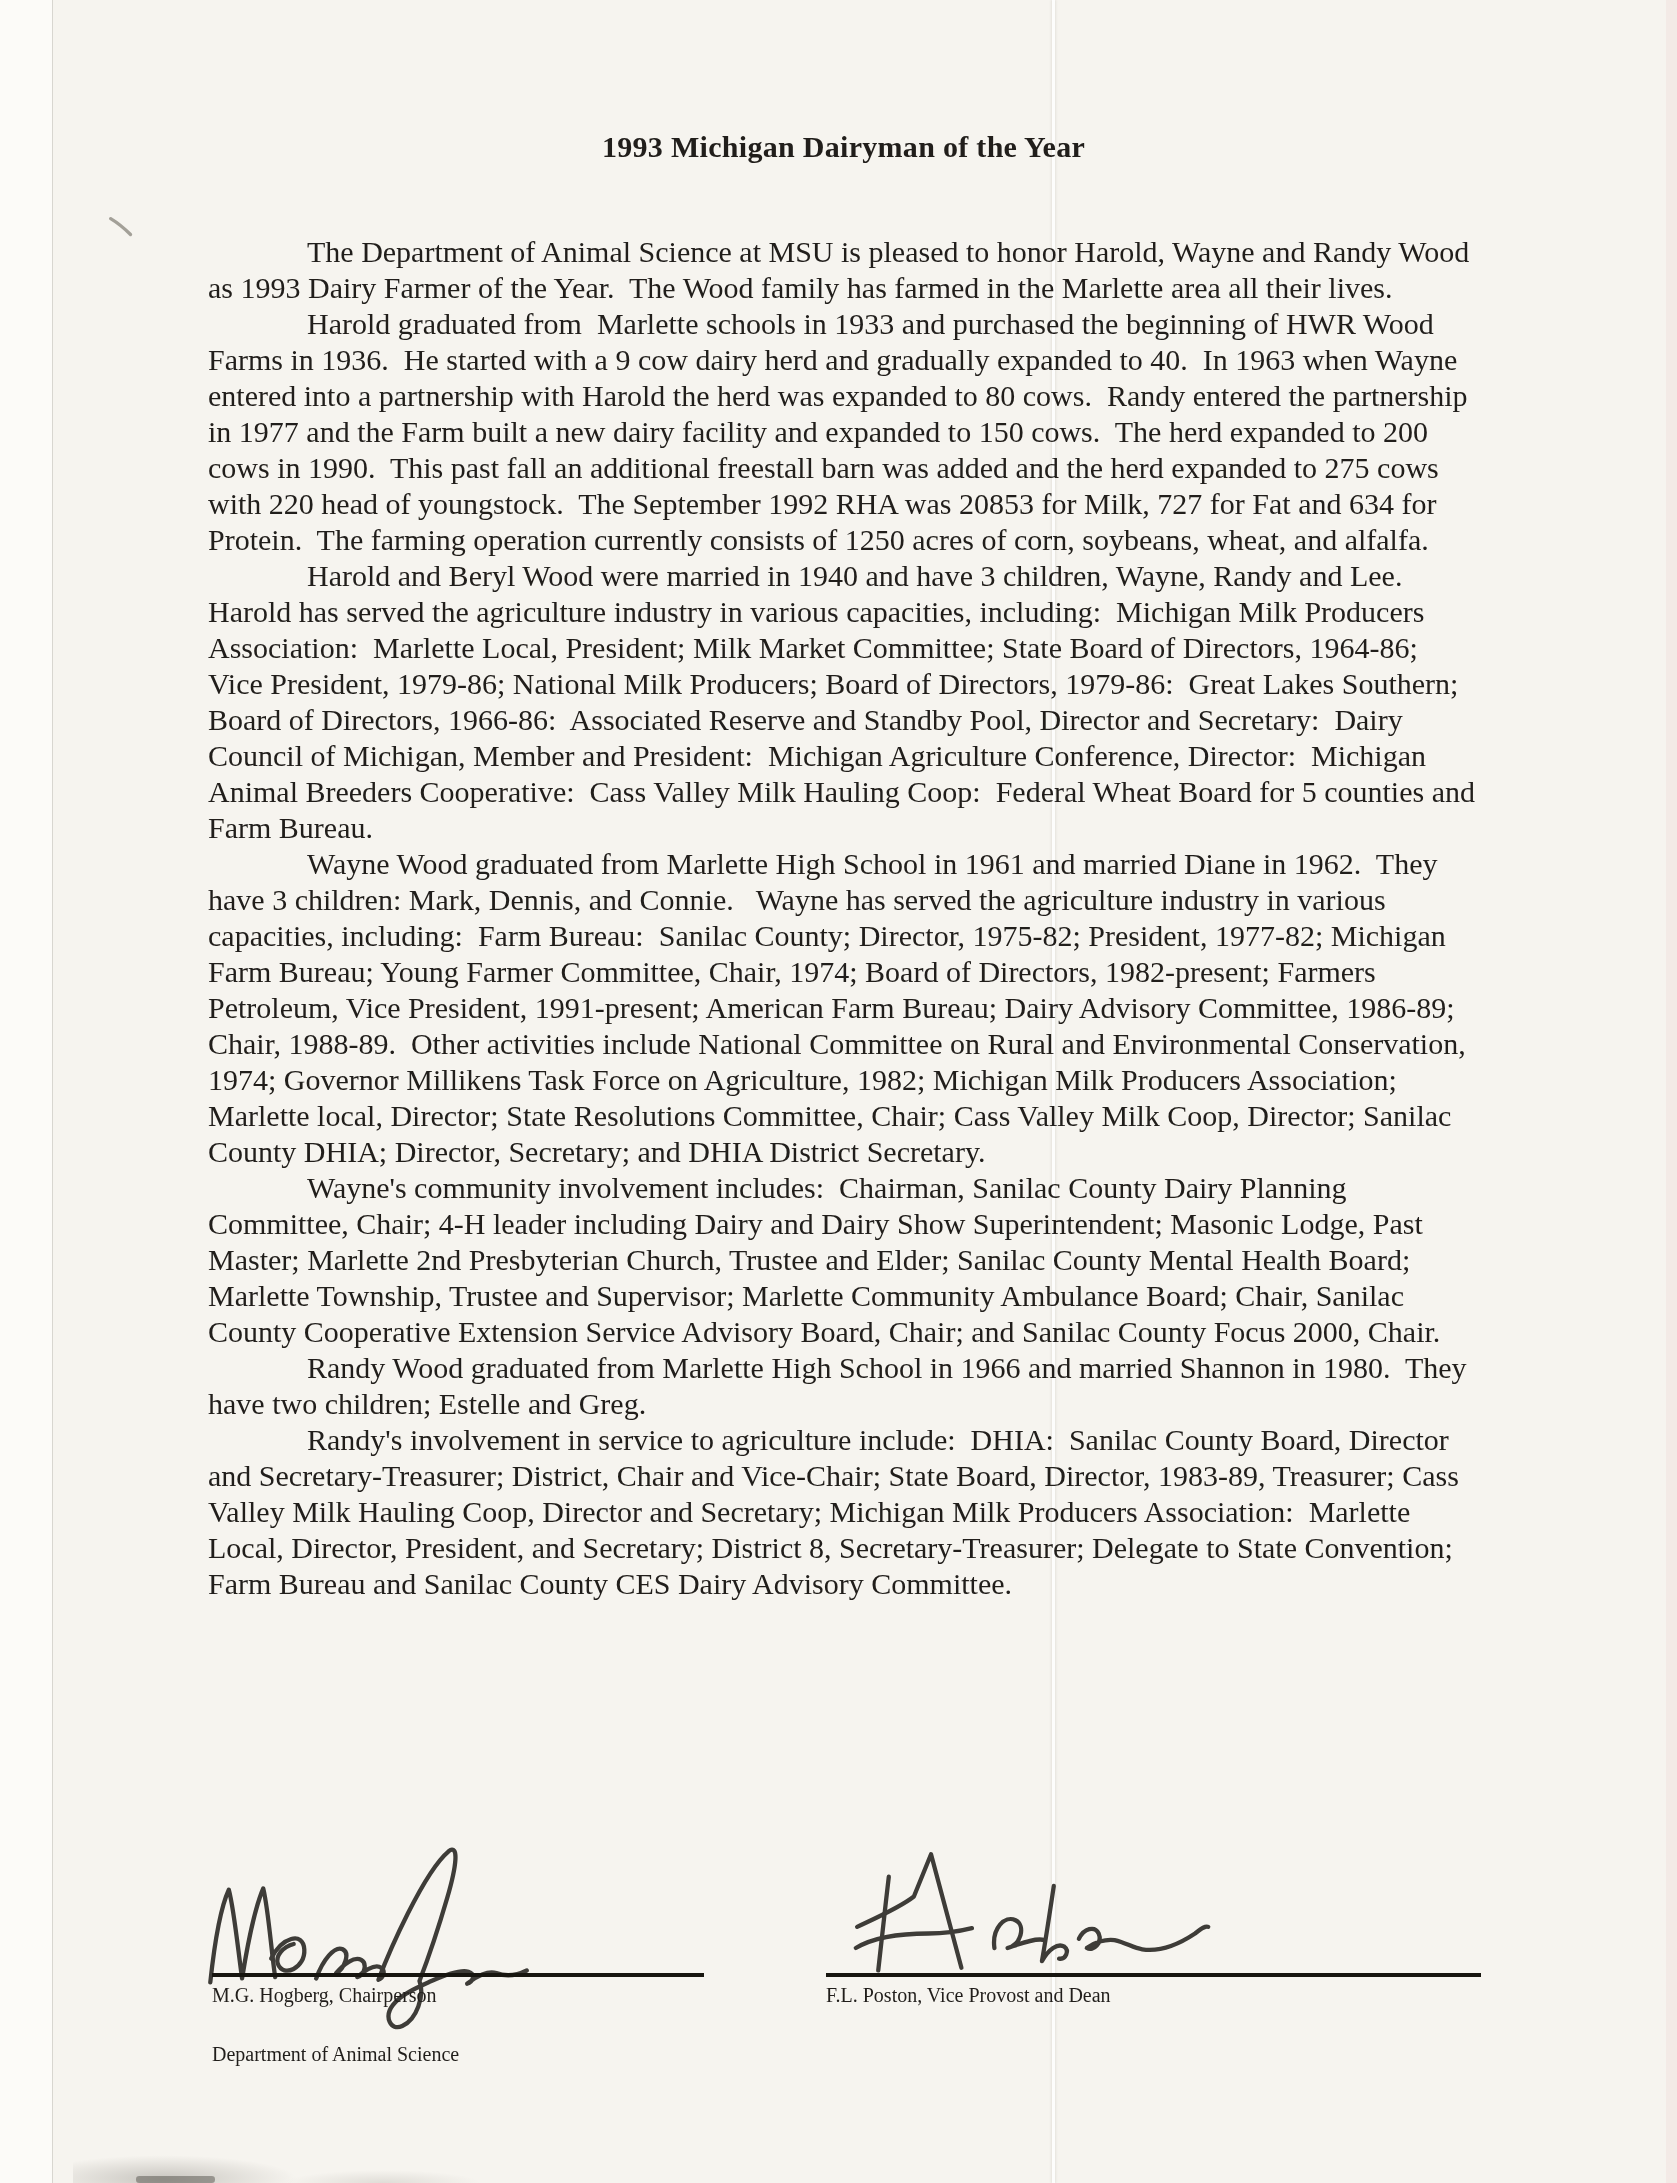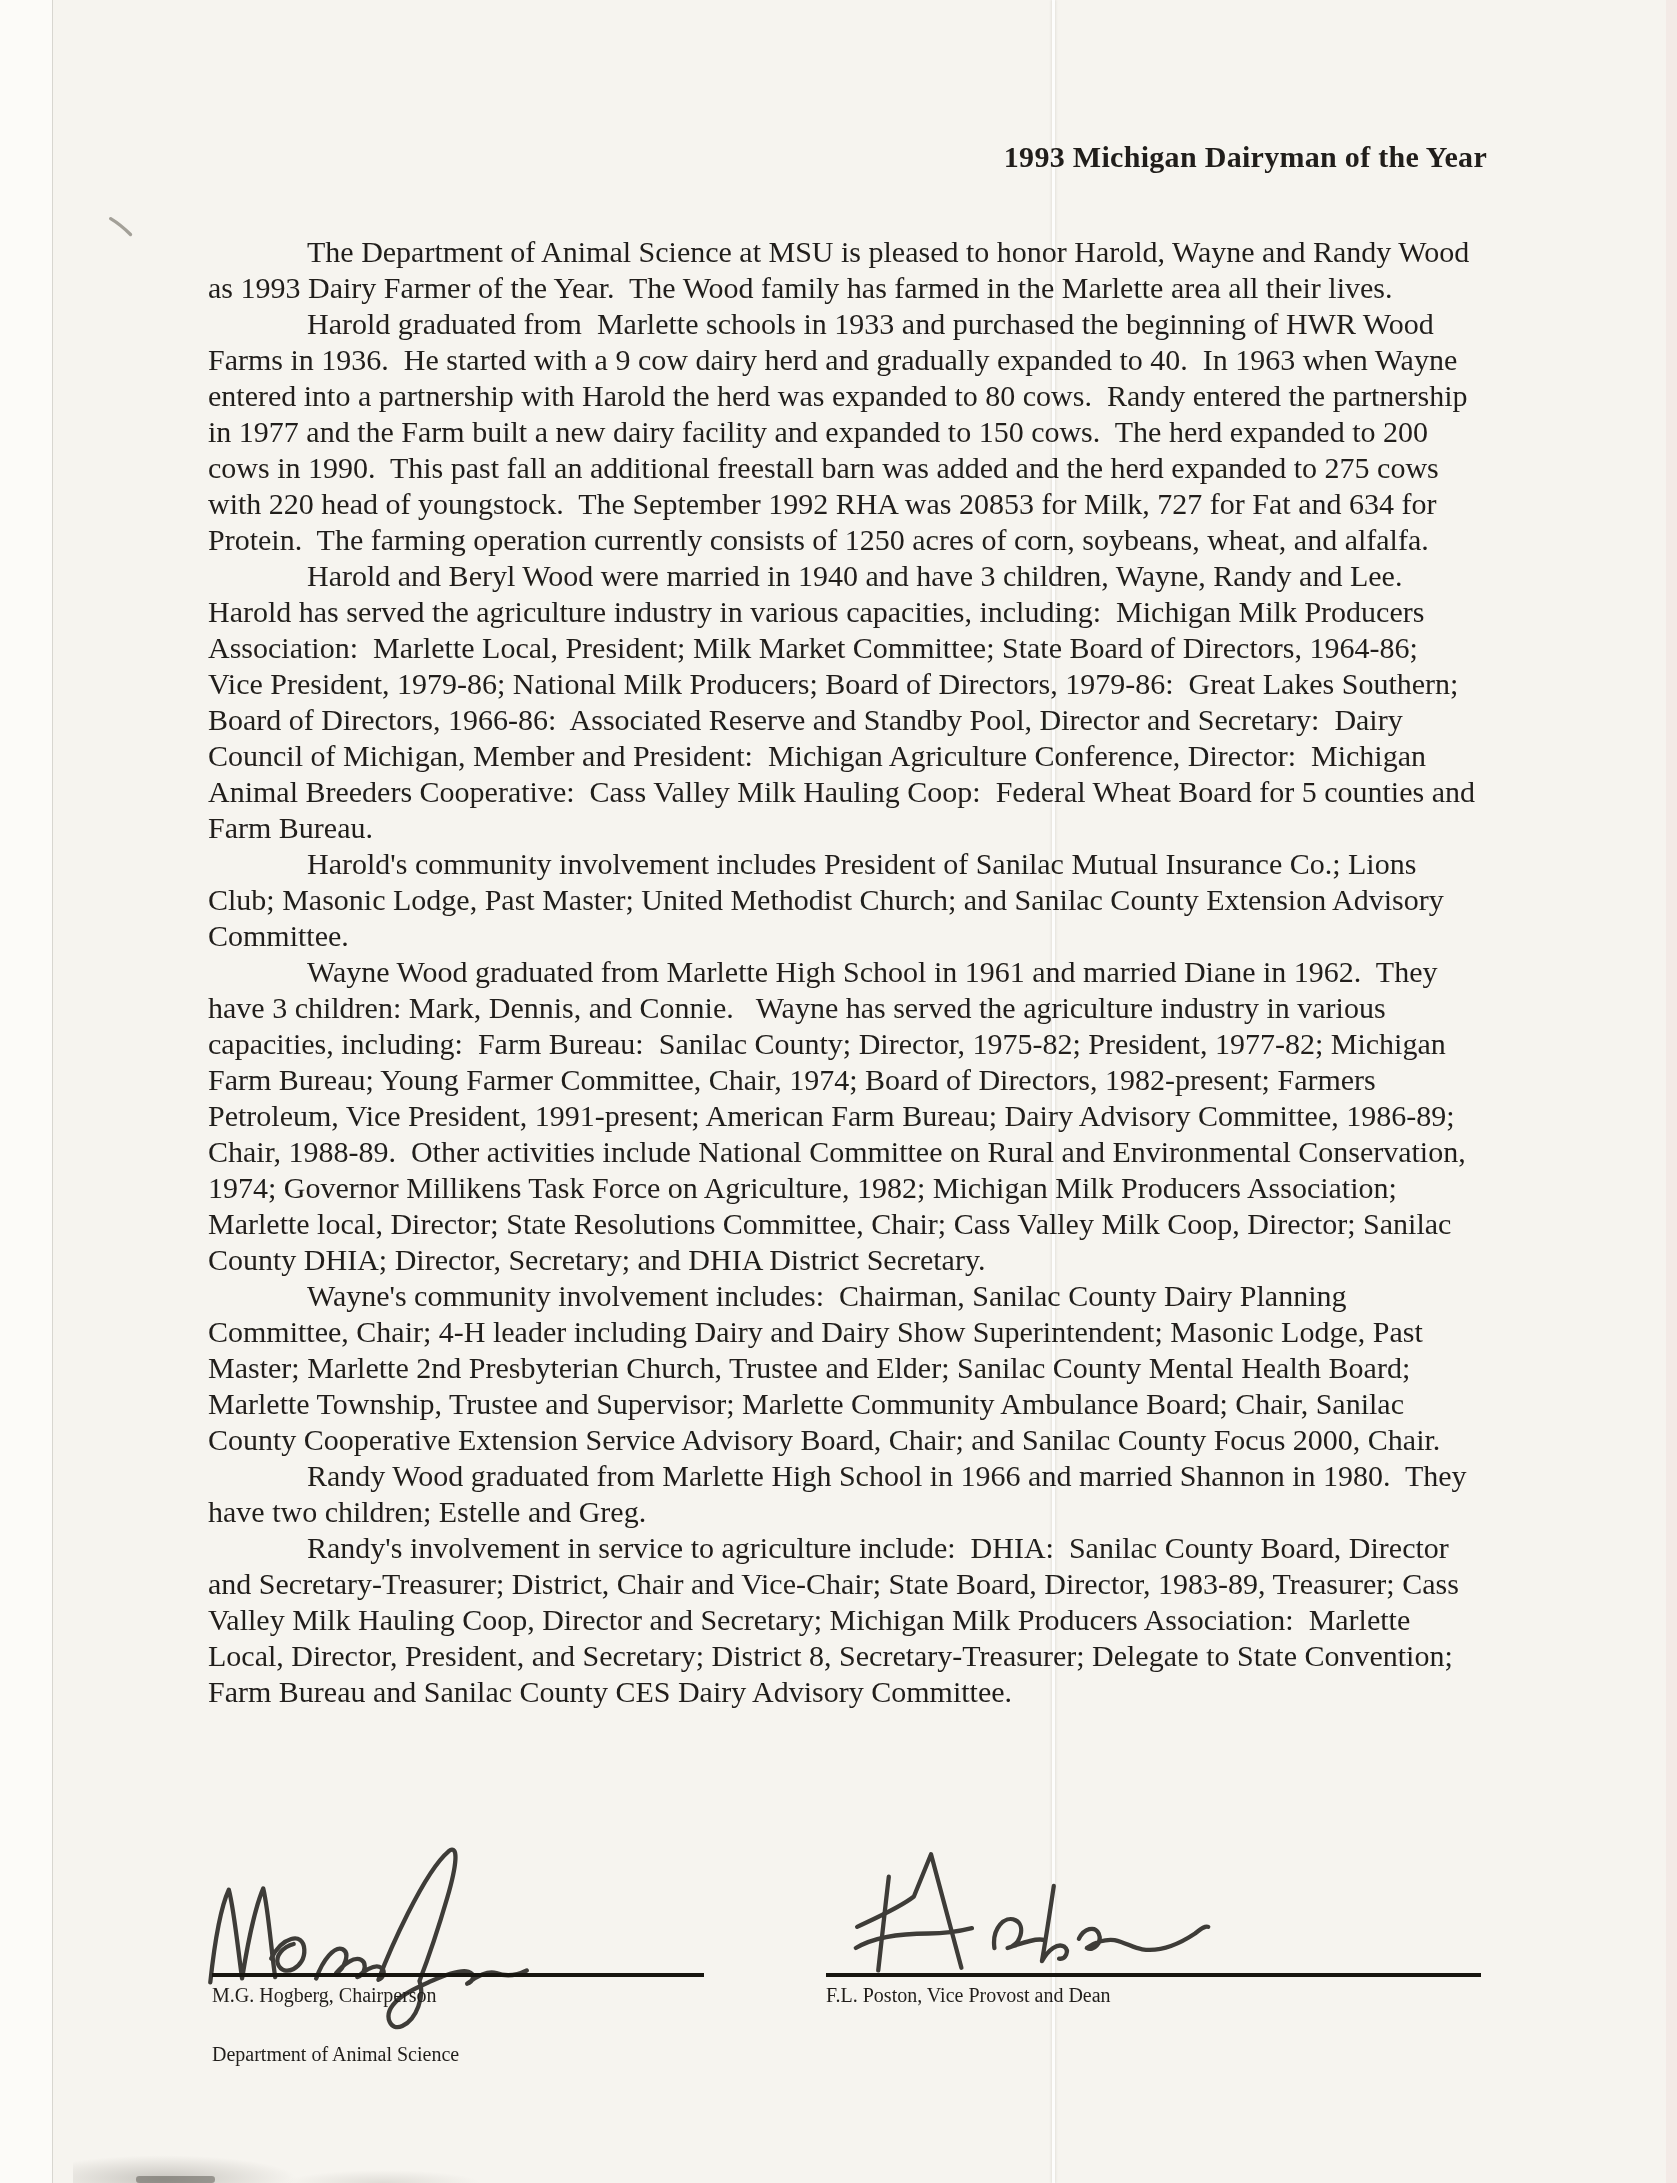--- a/index.html
+++ b/index.html
@@ -18,22 +18,22 @@
     background:rgba(236,213,208,0.30); }
   .scratch { position:absolute; left:108px; top:216px; }
   .smudge-a { position:absolute; left:73px; top:2155px; width:225px; height:28px;
     background:radial-gradient(ellipse at 40% 85%, rgba(95,90,82,0.30), rgba(95,90,82,0) 70%); }
   .smudge-b { position:absolute; left:284px; top:2170px; width:198px; height:13.2px;
     background:radial-gradient(ellipse at 50% 100%, rgba(120,115,105,0.18), rgba(120,115,105,0) 70%); }
   .chip { position:absolute; left:136px; top:2176px; width:79px; height:7.3px;
     background:rgba(72,68,61,0.45); border-radius:3.3px; }
 
   
-  .title { position:absolute; left:208px; top:128px; width:1267px; margin:12px;
-    text-align:right; font-size:30px; font-weight:bold; letter-spacing:0.3px; }
+  .title { position:absolute; left:208px; top:128px; width:1267px; margin:2px;
+    text-align:center; font-size:30px; font-weight:bold; letter-spacing:0.3px; }
   .body-text { position:absolute; left:208px; top:202px; width:1267px;
     font-size:30px; line-height:36px;margin-top:32px; }
   .body-text p { margin:0; text-indent:99px; white-space:pre-wrap; }
 
   
   .sig { position:absolute; top:1846px; height:225px; }
   .sig.left  { left:208px;  width:503px; }
   .sig.right { left:826px; width:662px; }
   .sig-line { position:absolute; top:127px; height:4px; background:#17150f; }
   .sig.left  .sig-line { left:4px; width:492px; }
@@ -61,21 +61,20 @@
   <div class="smudge-a"></div>
   <div class="smudge-b"></div>
   <div class="chip"></div>
 
   <h1 class="title">1993 Michigan Dairyman of the Year</h1>
 
   <div class="body-text">
     <p>The Department of Animal Science at MSU is pleased to honor Harold, Wayne and Randy Wood as 1993 Dairy Farmer of the Year.  The Wood family has farmed in the Marlette area all their lives.</p>
     <p>Harold graduated from  Marlette schools in 1933 and purchased the beginning of HWR Wood Farms in 1936.  He started with a 9 cow dairy herd and gradually expanded to 40.  In 1963 when Wayne entered into a partnership with Harold the herd was expanded to 80 cows.  Randy entered the partnership in 1977 and the Farm built a new dairy facility and expanded to 150 cows.  The herd expanded to 200 cows in 1990.  This past fall an additional freestall barn was added and the herd expanded to 275 cows with 220 head of youngstock.  The September 1992 RHA was 20853 for Milk, 727 for Fat and 634 for Protein.  The farming operation currently consists of 1250 acres of corn, soybeans, wheat, and alfalfa.</p>
     <p>Harold and Beryl Wood were married in 1940 and have 3 children, Wayne, Randy and Lee.  Harold has served the agriculture industry in various capacities, including:  Michigan Milk Producers Association:  Marlette Local, President; Milk Market Committee; State Board of Directors, 1964-86; Vice President, 1979-86; National Milk Producers; Board of Directors, 1979-86:  Great Lakes Southern; Board of Directors, 1966-86:  Associated Reserve and Standby Pool, Director and Secretary:  Dairy Council of Michigan, Member and President:  Michigan Agriculture Conference, Director:  Michigan Animal Breeders Cooperative:  Cass Valley Milk Hauling Coop:  Federal Wheat Board for 5 counties and Farm Bureau.</p>
-    <p>Harold's community involvement includes President of Sanilac Mutual Insurance Co.; Lions Club; Masonic Lodge, Past Master; United Methodist Church; and Sanilac County Extension Advisory Committee.</p>
     <p>Wayne Wood graduated from Marlette High School in 1961 and married Diane in 1962.  They have 3 children: Mark, Dennis, and Connie.   Wayne has served the agriculture industry in various capacities, including:  Farm Bureau:  Sanilac County; Director, 1975-82; President, 1977-82; Michigan Farm Bureau; Young Farmer Committee, Chair, 1974; Board of Directors, 1982-present; Farmers Petroleum, Vice President, 1991-present; American Farm Bureau; Dairy Advisory Committee, 1986-89; Chair, 1988-89.  Other activities include National Committee on Rural and Environmental Conservation, 1974; Governor Millikens Task Force on Agriculture, 1982; Michigan Milk Producers Association; Marlette local, Director; State Resolutions Committee, Chair; Cass Valley Milk Coop, Director; Sanilac County DHIA; Director, Secretary; and DHIA District Secretary.</p>
     <p>Wayne's community involvement includes:  Chairman, Sanilac County Dairy Planning Committee, Chair; 4-H leader including Dairy and Dairy Show Superintendent; Masonic Lodge, Past Master; Marlette 2nd Presbyterian Church, Trustee and Elder; Sanilac County Mental Health Board; Marlette Township, Trustee and Supervisor; Marlette Community Ambulance Board; Chair, Sanilac County Cooperative Extension Service Advisory Board, Chair; and Sanilac County Focus 2000, Chair.</p>
     <p>Randy Wood graduated from Marlette High School in 1966 and married Shannon in 1980.  They have two children; Estelle and Greg.</p>
     <p>Randy's involvement in service to agriculture include:  DHIA:  Sanilac County Board, Director and Secretary-Treasurer; District, Chair and Vice-Chair; State Board, Director, 1983-89, Treasurer; Cass Valley Milk Hauling Coop, Director and Secretary; Michigan Milk Producers Association:  Marlette Local, Director, President, and Secretary; District 8, Secretary-Treasurer; Delegate to State Convention; Farm Bureau and Sanilac County CES Dairy Advisory Committee.</p>
   </div>
 
   <div class="sig left">
     <svg class="svg-hogberg" width="331" height="192" viewBox="0 0 500 290">
       <path class="ink" d="M8 206 C14 150 24 92 36 66 C44 96 50 158 56 200 C64 150 76 92 88 64 C96 98 100 158 106 198"></path>
       <path class="ink" d="M100 170 C116 138 148 128 150 156 C152 184 118 200 110 178 C106 166 118 152 134 148"></path>

